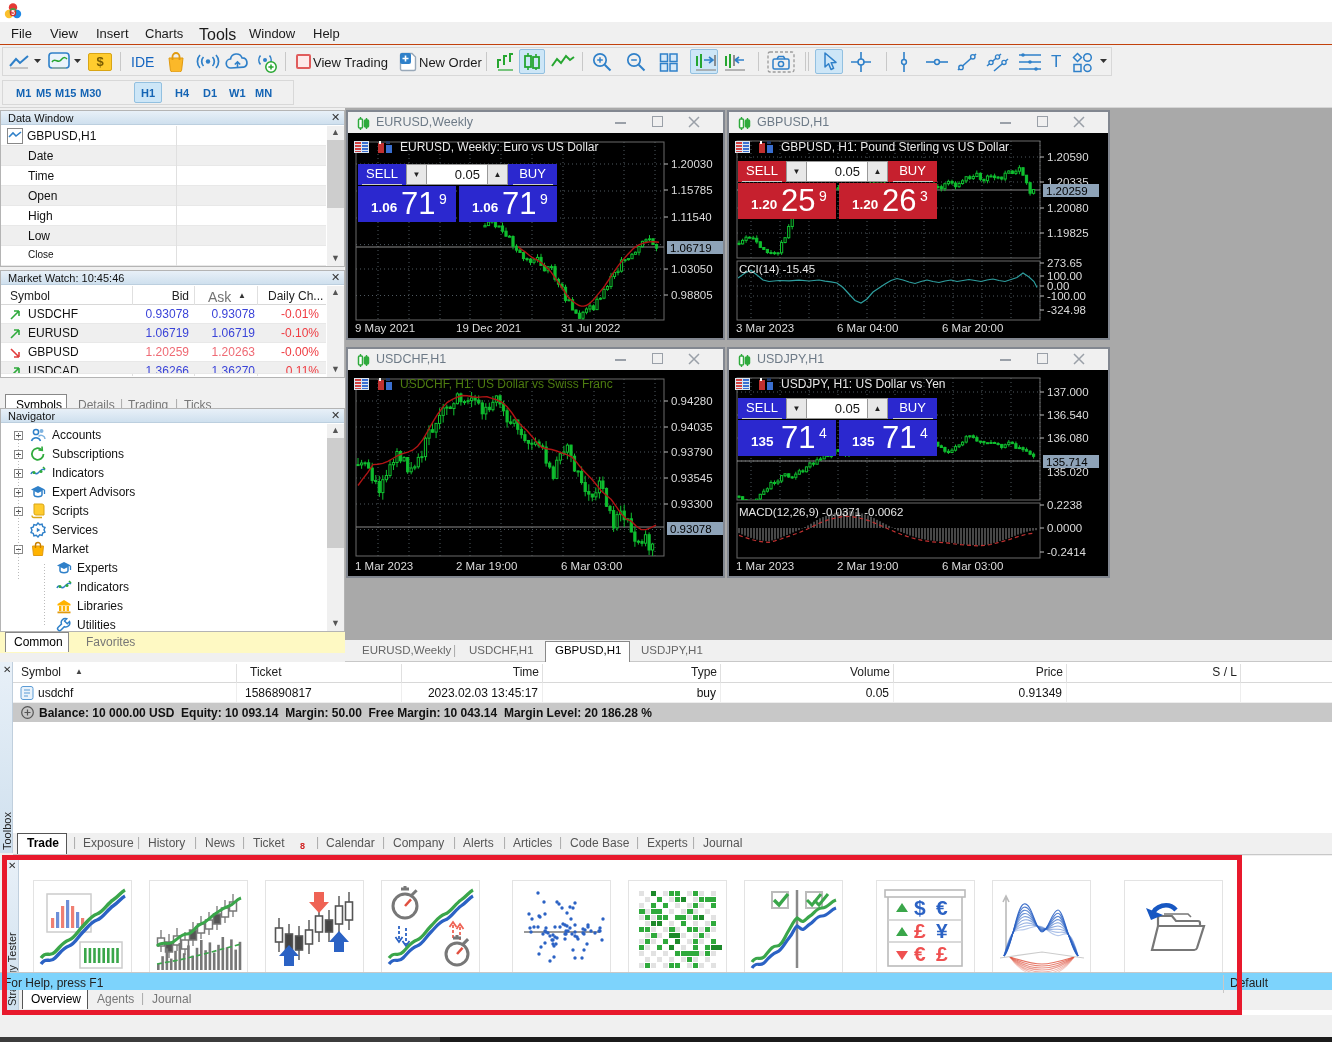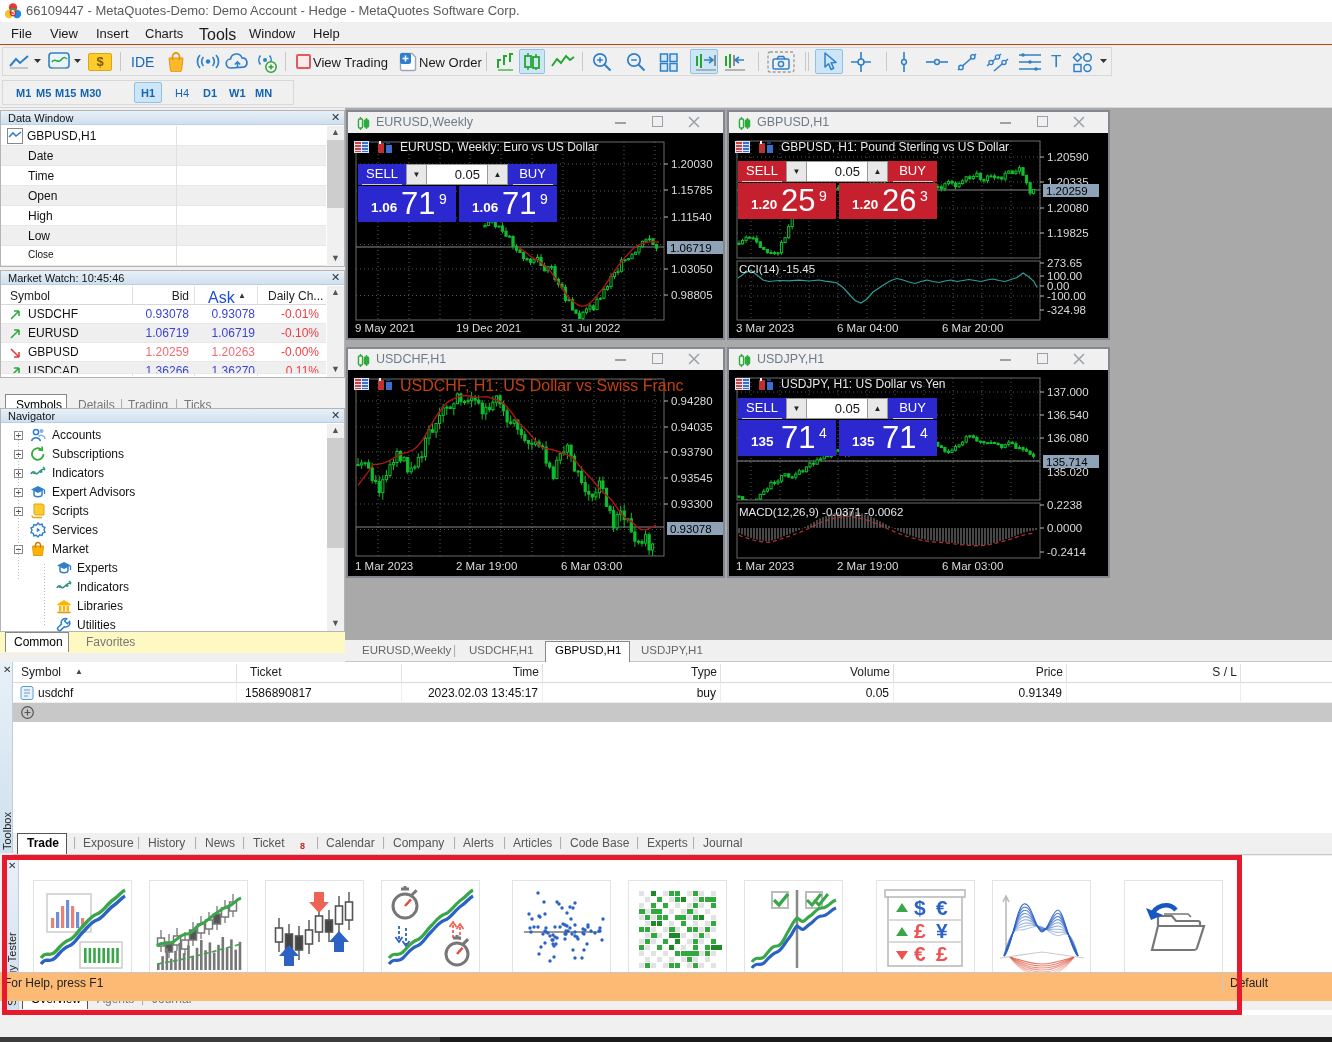--- a/index.html
+++ b/index.html
@@ -9,21 +9,20 @@
 </style></head><body>
 <div class="abs" style="left:0;top:0;width:1332px;height:22px;background:#fff;">
 <svg class="abs" style="left:4px;top:2px" width="18" height="18" viewBox="0 0 18 18">
 <circle cx="9" cy="5.5" r="4.2" fill="#e53935"></circle>
 <circle cx="5" cy="12" r="4.2" fill="#fbc02d"></circle>
 <circle cx="13" cy="12" r="4.2" fill="#1e88e5"></circle>
 <circle cx="9" cy="9.5" r="3.4" fill="#43a047"></circle>
 <circle cx="9" cy="11" r="3.2" fill="#d32f2f"></circle>
       <text x="9" y="13.4" font-size="6.5" fill="#fff" text-anchor="middle" font-weight="bold">5</text>
 </svg>
-<div class="abs tx" style="left:26px;top:3px;font-size:13px;color:#5a5a5a;">66109447 - MetaQuotes-Demo: Demo Account - Hedge - MetaQuotes Software Corp.</div>
 </div>
 <div class="abs" style="left:0;top:22px;width:1332px;height:23px;background:#f0f0f0;border-bottom:1px solid #c2410c;padding-left:12px;">
 <div class="abs tx" style="left:11px;top:4px;font-size:13px;color:#1a1a1a;">File</div>
 <div class="abs tx" style="left:50px;top:4px;font-size:13px;color:#1a1a1a;">View</div>
 <div class="abs tx" style="left:96px;top:4px;font-size:13px;color:#1a1a1a;">Insert</div>
 <div class="abs tx" style="left:145px;top:4px;font-size:13px;color:#1a1a1a;">Charts</div>
 <div class="abs tx" style="left:199px;top:4px;font-size:16px;color:#1a1a1a;">Tools</div>
 <div class="abs tx" style="left:249px;top:4px;font-size:13px;color:#1a1a1a;">Window</div>
 <div class="abs tx" style="left:313px;top:4px;font-size:13px;color:#1a1a1a;">Help</div>
 </div>
@@ -177,21 +176,21 @@
     </svg>
 </div>
 <div class="abs" style="left:0;top:78px;width:1332px;height:30px;background:#f0f0f0;border-bottom:1px solid #d5d5d5;">
 <div class="abs" style="left:2px;top:2px;width:292px;height:25px;border:1px solid #d8d8d8;"></div>
 <div class="abs tx" style="left:16px;top:9px;font-size:11px;font-weight:bold;color:#1464b4;">M1</div>
 <div class="abs tx" style="left:36px;top:9px;font-size:11px;font-weight:bold;color:#1464b4;">M5</div>
 <div class="abs tx" style="left:55px;top:9px;font-size:11px;font-weight:bold;color:#1464b4;">M15</div>
 <div class="abs tx" style="left:80px;top:9px;font-size:11px;font-weight:bold;color:#1464b4;">M30</div>
 <div class="abs" style="left:134px;top:4px;width:28px;height:21px;background:#cde6f7;border:1px solid #92c0e0;border-radius:2px;"></div>
 <div class="abs tx" style="left:141px;top:9px;font-size:11px;font-weight:bold;color:#1464b4;">H1</div>
-<div class="abs tx" style="left:175px;top:9px;font-size:11px;font-weight:normal;color:#1464b4;">H4</div>
+<div class="abs tx" style="left:175px;top:9px;font-size:11px;font-weight:bold;color:#1464b4;">H4</div>
 <div class="abs tx" style="left:203px;top:9px;font-size:11px;font-weight:bold;color:#1464b4;">D1</div>
 <div class="abs tx" style="left:229px;top:9px;font-size:11px;font-weight:bold;color:#1464b4;">W1</div>
 <div class="abs tx" style="left:255px;top:9px;font-size:11px;font-weight:bold;color:#1464b4;">MN</div>
 </div>
 <div class="abs" style="left:0;top:110px;width:345px;height:157px;background:#fff;border:1px solid #b4b4b4;">
 <div class="abs" style="left:0;top:0;width:343px;height:14px;background:linear-gradient(180deg,#e8f0f8 0%,#cfe0ee 100%);border-bottom:1px solid #bccfdf;">
 <div class="abs tx" style="left:7px;top:1px;font-size:11px;color:#111;">Data Window</div>
 <div class="abs tx" style="left:330px;top:0px;font-size:11px;color:#333;">✕</div>
 </div>
 <div class="abs" style="left:0;top:15px;width:325px;height:20px;background:#fff;border-bottom:1px solid #e8e8e8;"></div>
@@ -220,21 +219,21 @@
 </div>
   </div>
 <div class="abs" style="left:0;top:270px;width:345px;height:108px;background:#fff;border:1px solid #b4b4b4;">
 <div class="abs" style="left:0;top:0;width:343px;height:14px;background:linear-gradient(180deg,#e8f0f8 0%,#cfe0ee 100%);border-bottom:1px solid #bccfdf;">
 <div class="abs tx" style="left:7px;top:1px;font-size:11px;color:#111;">Market Watch: 10:45:46</div>
 <div class="abs tx" style="left:330px;top:0px;font-size:11px;color:#333;">✕</div>
 </div>
 <div class="abs" style="left:0;top:15px;width:325px;height:19px;background:#fff;border-bottom:1px solid #d8d8d8;"></div>
 <div class="abs tx" style="left:9px;top:18px;font-size:12px;color:#222;">Symbol</div>
 <div class="abs tx" style="left:162px;top:18px;font-size:12px;color:#222;text-align:right;width:26px;">Bid</div>
-<div class="abs tx" style="left:207px;top:18px;font-size:16px;color:#1d4ed8;">Ask</div>
+<div class="abs tx" style="left:207px;top:18px;font-size:14px;color:#737373;">Ask</div>
 <div class="abs tx" style="left:237px;top:20px;font-size:8px;color:#333;">▲</div>
 <div class="abs tx" style="left:267px;top:18px;font-size:12px;color:#222;">Daily Ch...</div>
 <div class="abs" style="left:131px;top:15px;width:1px;height:90px;background:#e0e0e0;"></div>
 <div class="abs" style="left:193px;top:15px;width:1px;height:90px;background:#e0e0e0;"></div>
 <div class="abs" style="left:256px;top:15px;width:1px;height:90px;background:#e0e0e0;"></div>
 <div class="abs" style="left:0;top:34px;width:325px;height:19px;background:#fff;border-bottom:1px solid #e8e8e8;overflow:hidden;">
 <svg class="abs" style="left:8px;top:4px" width="12" height="12" viewBox="0 0 12 12">
         <path d="M2 10 L10 2 M10 2 h-5 M10 2 v5" stroke="#2faa3c" stroke-width="1.6" fill="none"></path>
       </svg>
 <div class="abs tx" style="left:27px;top:2px;font-size:12px;color:#111;">USDCHF</div>
@@ -1097,21 +1096,21 @@
     <rect x="8" y="7" width="6" height="2" fill="#3a6fd0"></rect>
 <rect x="1" y="10" width="6" height="1" fill="#d04040"></rect>
     <rect x="8" y="10" width="6" height="1" fill="#3a6fd0"></rect>
 </svg>
 <svg class="abs" style="left:378px;top:378px" width="14" height="12" viewBox="0 0 14 12">
 <rect x="0" y="2" width="6" height="10" fill="#c03030"></rect>
     <rect x="1" y="0" width="2" height="3" fill="#fff"></rect>
 <rect x="8" y="4" width="6" height="8" fill="#3a6fd0"></rect>
     <rect x="8" y="0" width="4" height="3" fill="#223a66"></rect>
 </svg>
-<div class="abs tx" style="left:400px;top:377px;font-size:16px;color:#c2410c;">USDCHF, H1: US Dollar vs Swiss Franc</div>
+<div class="abs tx" style="left:400px;top:377px;font-size:12px;color:#4d7c0f;">USDCHF, H1: US Dollar vs Swiss Franc</div>
 <div class="abs" style="left:727px;top:347px;width:383px;height:231px;background:#f0f0f0;border:2px solid #828790;"></div>
 <svg class="abs" style="left:738px;top:354px" width="13" height="13" viewBox="0 0 13 13">
 <path d="M3.5 0 v2 M3.5 11 v2 M9.5 1 v2 M9.5 10 v2" stroke="#2faa3c" stroke-width="1.4"></path>
 <rect x="1.5" y="2" width="4" height="9" rx="1" fill="#fff" stroke="#2faa3c" stroke-width="1.5"></rect>
 <rect x="7.5" y="3" width="4" height="7" rx="1" fill="#2faa3c" stroke="#2faa3c" stroke-width="1.5"></rect>
 </svg>
 <div class="abs tx" style="left:757px;top:352px;font-size:12.5px;color:#6d7a87;">USDJPY,H1</div>
 <div class="abs" style="left:1000px;top:359px;width:11px;height:2px;background:#9aa0a8;"></div>
 <div class="abs" style="left:1037px;top:353px;width:11px;height:11px;border:1.5px solid #9aa0a8;"></div>
 <svg class="abs" style="left:1073px;top:353px" width="12" height="12" viewBox="0 0 12 12">
@@ -1513,20 +1512,21 @@
 <div class="abs" style="left:707px;top:0px;width:1px;height:20px;background:#eee;"></div>
 <div class="abs" style="left:880px;top:0px;width:1px;height:20px;background:#eee;"></div>
 <div class="abs" style="left:1053px;top:0px;width:1px;height:20px;background:#eee;"></div>
 <div class="abs" style="left:1227px;top:0px;width:1px;height:20px;background:#eee;"></div>
 </div>
 <div class="abs" style="left:0;top:41px;width:1319px;height:19px;background:#c8c8c8;">
 <svg class="abs" style="left:8px;top:3px" width="13" height="13" viewBox="0 0 13 13">
 <circle cx="6.5" cy="6.5" r="5.8" fill="none" stroke="#555" stroke-width="1.2"></circle>
 <path d="M6.5 3.5 v6 M3.5 6.5 h6" stroke="#555" stroke-width="1.2"></path>
       </svg>
+<div class="abs tx" style="left:26px;top:3px;font-size:12px;font-weight:bold;color:#111;">Balance: 10 000.00 USD&nbsp;&nbsp;Equity: 10 093.14&nbsp;&nbsp;Margin: 50.00&nbsp;&nbsp;Free Margin: 10 043.14&nbsp;&nbsp;Margin Level: 20 186.28 %</div>
 </div>
 </div>
 <div class="abs" style="left:13px;top:833px;width:1319px;height:22px;background:#f0f0f0;border-bottom:1px solid #c8c8c8;">
 <div class="abs" style="left:4px;top:0px;width:50px;height:21px;background:#fff;border:1px solid #555;border-bottom:none;"></div>
 <div class="abs tx" style="left:14px;top:3px;font-size:12px;color:#000;font-weight:bold;">Trade</div>
 <div class="abs tx" style="left:70px;top:3px;font-size:12px;color:#555;">Exposure</div>
 <div class="abs tx" style="left:135px;top:3px;font-size:12px;color:#555;">History</div>
 <div class="abs tx" style="left:192px;top:3px;font-size:12px;color:#555;">News</div>
 <div class="abs tx" style="left:240px;top:3px;font-size:12px;color:#555;">Ticket</div>
 <div class="abs tx" style="left:313px;top:3px;font-size:12px;color:#555;">Calendar</div>
@@ -1915,19 +1915,19 @@
 <path d="M52 30 a14 14 0 0 0 -24 6" fill="none" stroke="#1757c2" stroke-width="4.5"></path>
 <path d="M22 28 l5 12 l12 -5" fill="#1757c2" stroke="none"></path>
   </svg>
 <div class="abs" style="left:19px;top:989px;width:1313px;height:21px;background:#f0f0f0;">
 <div class="abs" style="left:3px;top:0px;width:66px;height:20px;background:#fff;border:1px solid #555;border-bottom:none;"></div>
 <div class="abs tx" style="left:12px;top:3px;font-size:12px;color:#000;">Overview</div>
 <div class="abs tx" style="left:78px;top:3px;font-size:12px;color:#777;">Agents</div>
 <div class="abs tx" style="left:122px;top:2px;font-size:12px;color:#aaa;">|</div>
 <div class="abs tx" style="left:133px;top:3px;font-size:12px;color:#777;">Journal</div>
 </div>
-<div class="abs" style="left:0;top:972px;width:1332px;height:29px;background:#fdba74;border-top:1px solid #c8c8c8;">
+<div class="abs" style="left:0;top:972px;width:1332px;height:18px;background:#7dd3fc;border-top:1px solid #c8c8c8;">
 <div class="abs tx" style="left:4px;top:3px;font-size:12px;color:#222;">For Help, press F1</div>
 <div class="abs" style="left:1223px;top:2px;width:1px;height:18px;background:#c8c8c8;"></div>
 <div class="abs tx" style="left:1230px;top:3px;font-size:12px;color:#222;">Default</div>
 </div>
 <div class="abs" style="left:0;top:1037px;width:1332px;height:5px;background:#1b1b1b;"></div>
 <div class="abs" style="left:0;top:1037px;width:440px;height:5px;background:#3c3c3c;"></div>
 <div class="abs" style="left:2px;top:855px;width:1240px;height:160px;border:5px solid #e8192c;z-index:50;"></div>
 </body></html>

